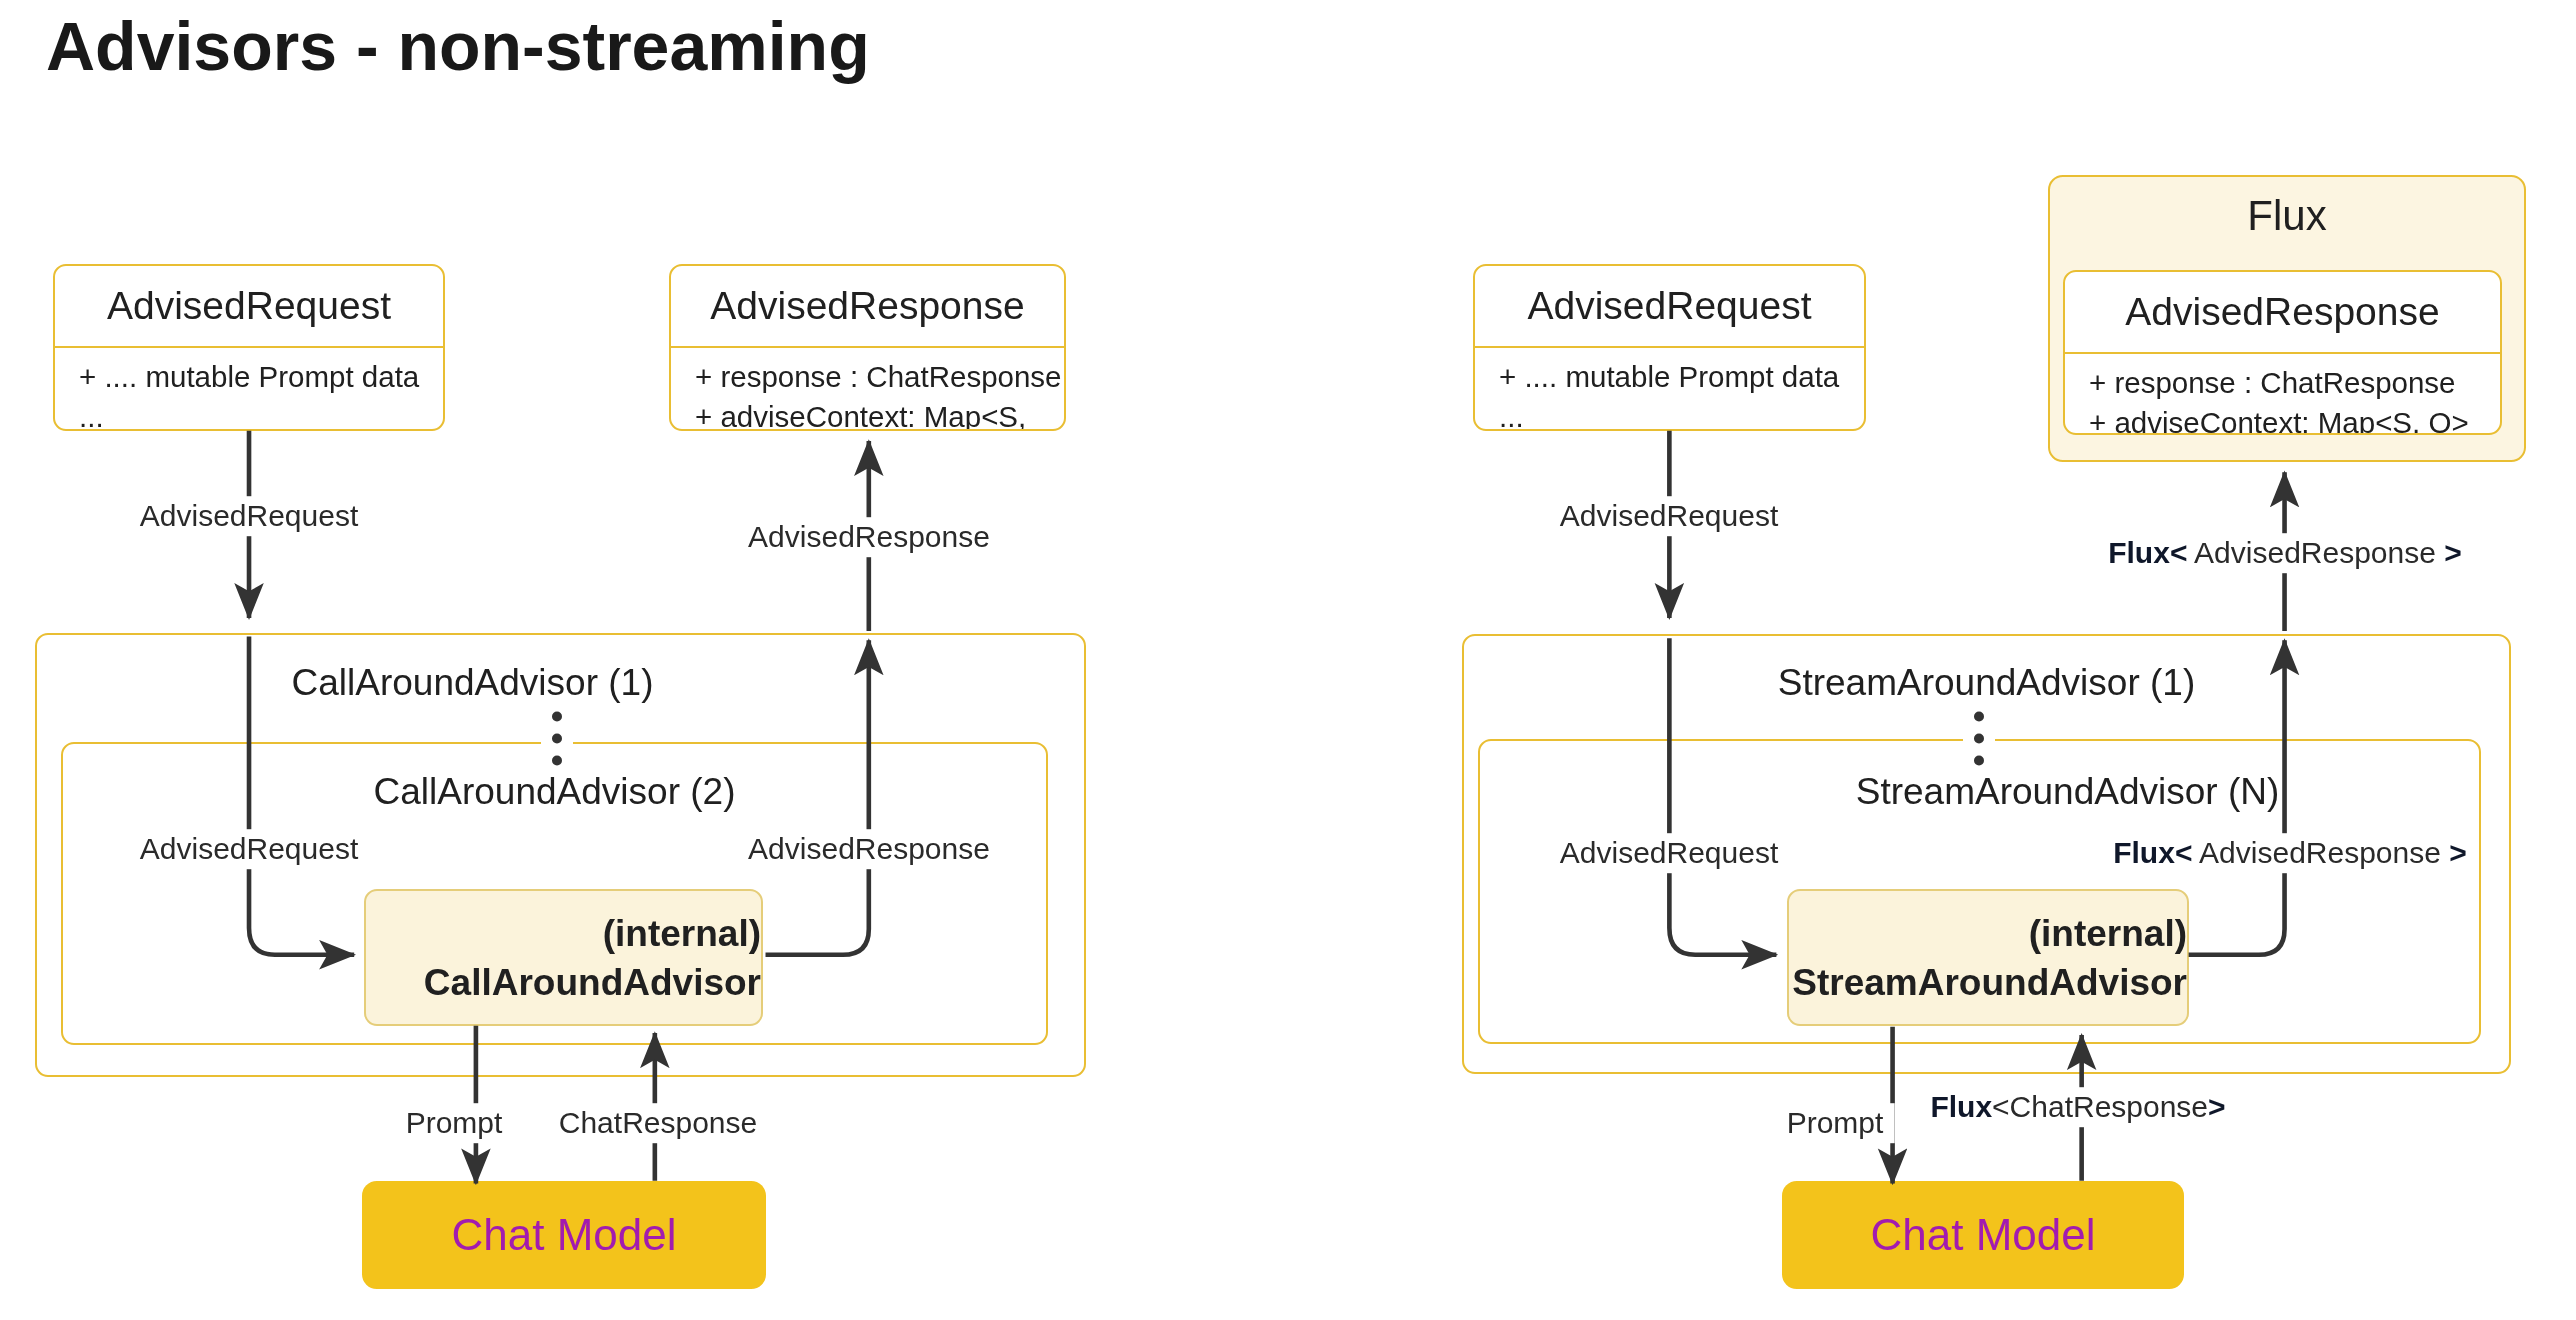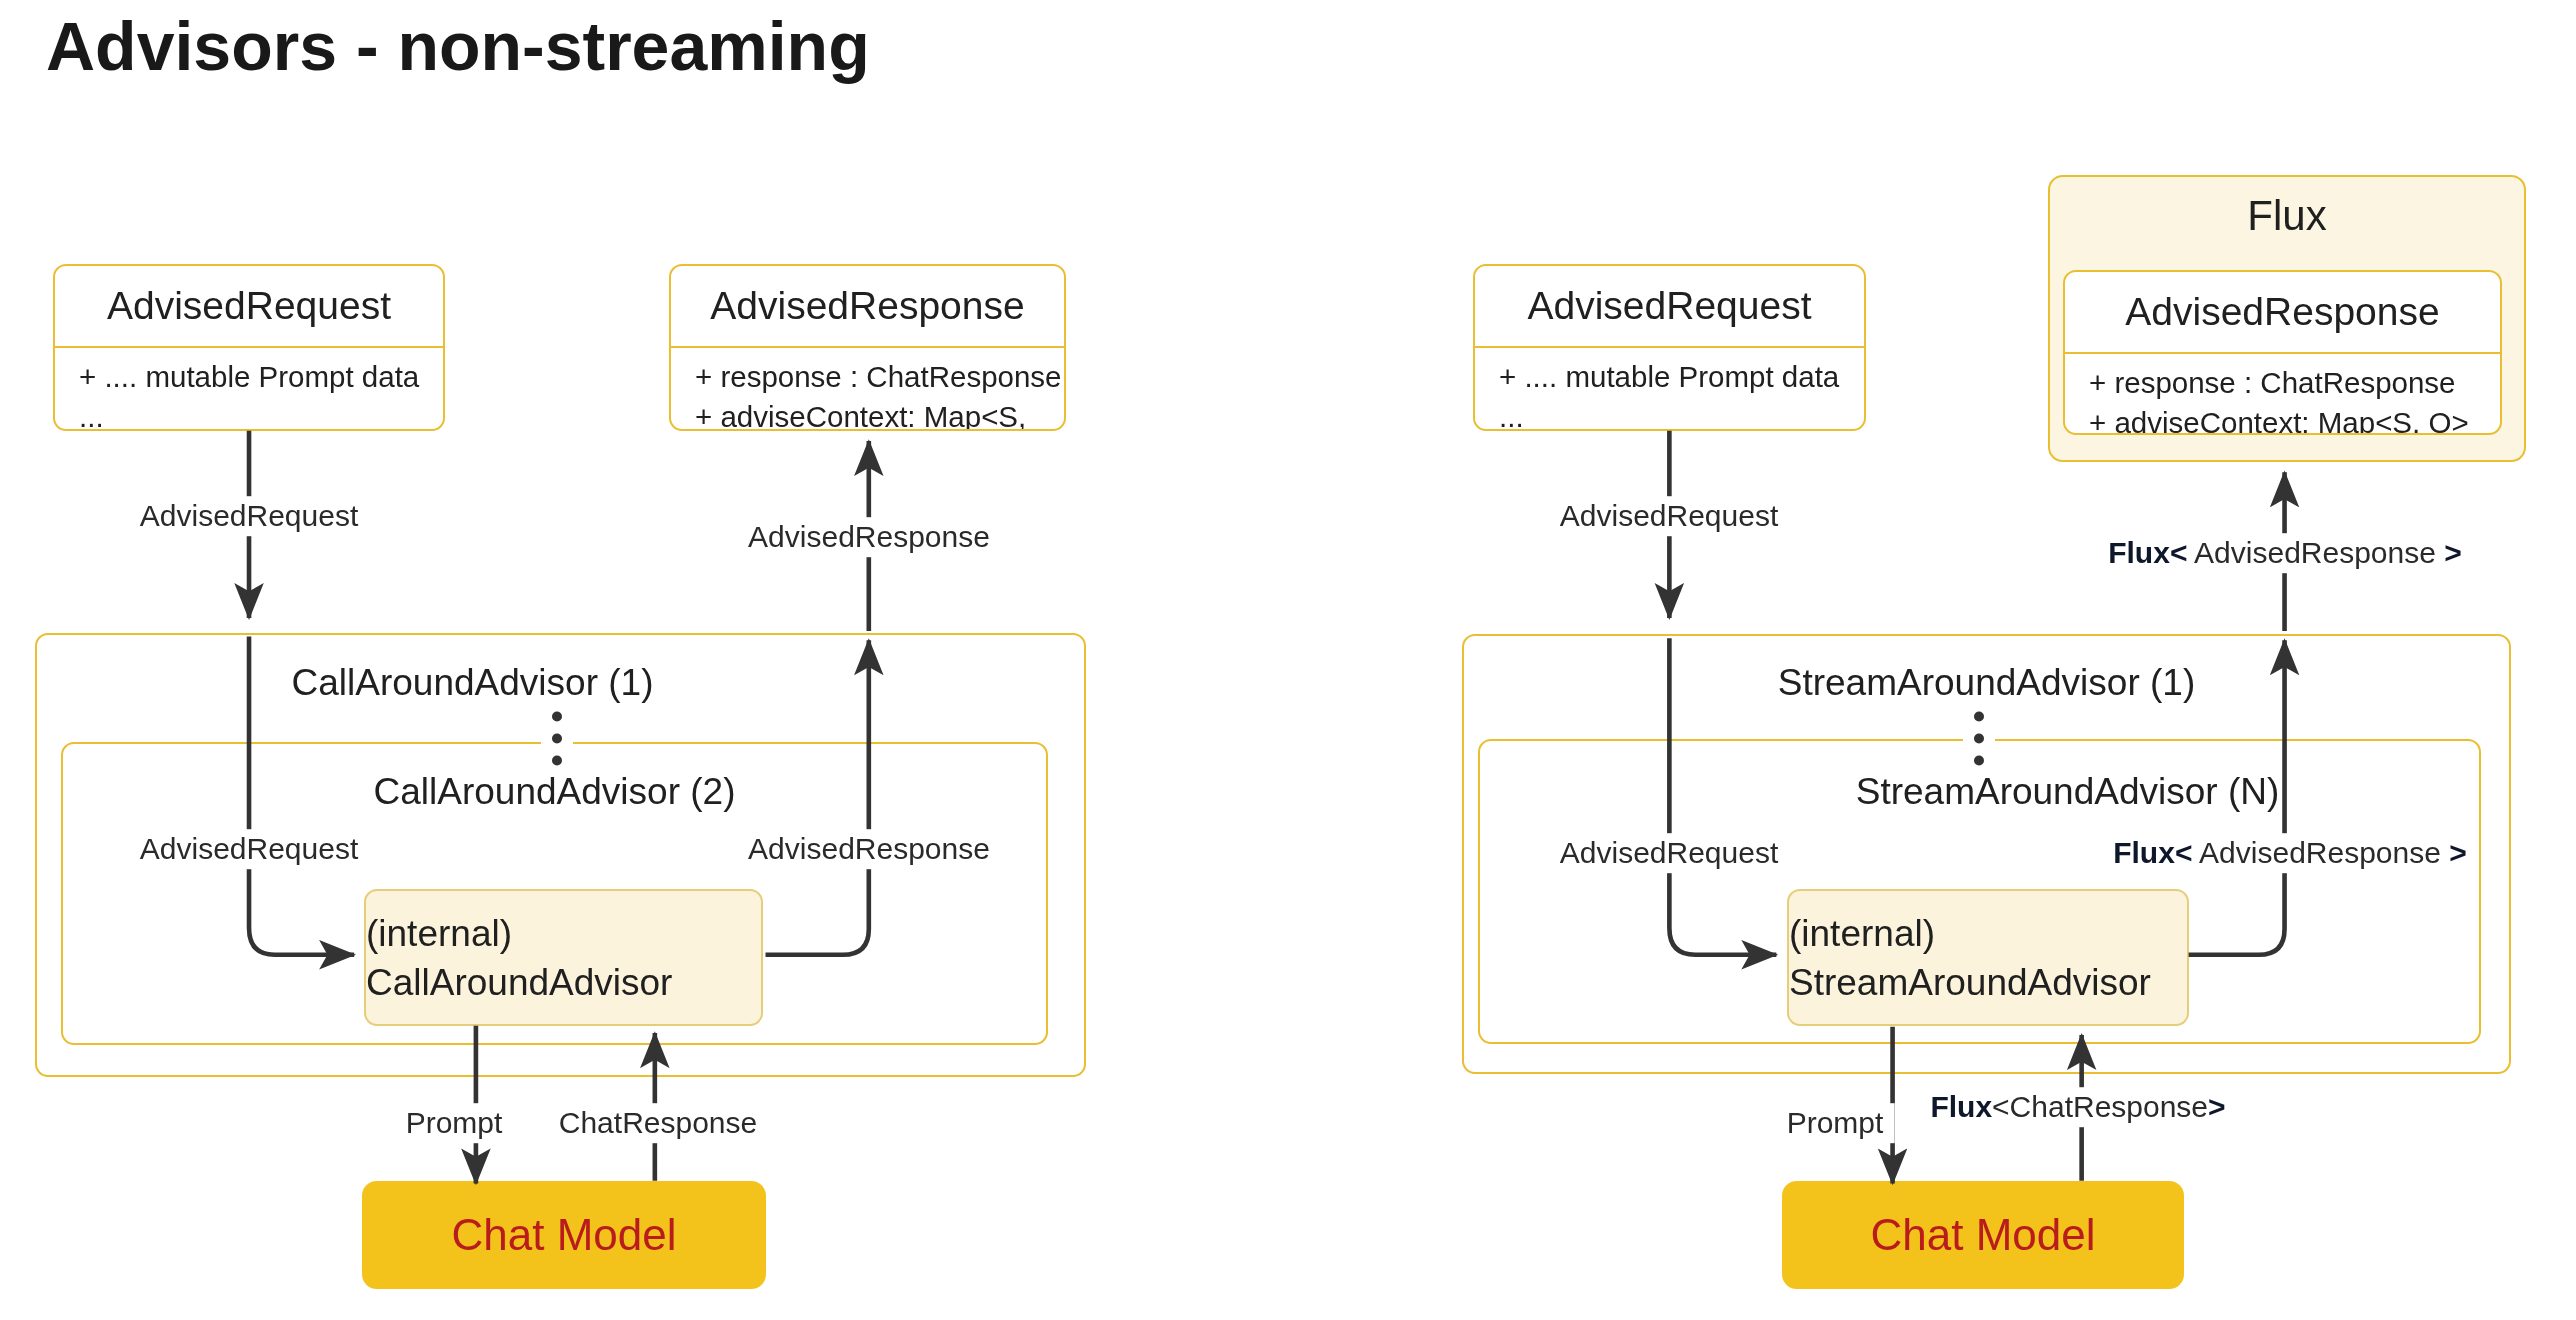--- a/index.html
+++ b/index.html
@@ -33,30 +33,30 @@
   .group-box{
     position:absolute;background:transparent;border:2.8px solid var(--border-gold);
     border-radius:13px;box-sizing:border-box;
   }
   .group-title{
     position:absolute;text-align:center;font-size:37px;white-space:nowrap;
   }
   .internal-box{
     position:absolute;background:var(--cream);border:2.8px solid var(--soft-gold);
     border-radius:13px;box-sizing:border-box;display:flex;flex-direction:column;
-    align-items:flex-start;justify-content:center;font-size:37px;line-height:49px;text-align:center;
+    align-items:flex-end;justify-content:center;font-size:37px;line-height:49px;text-align:center;font-weight:bold;
   }
   .flux-box{
     position:absolute;background:var(--flux-cream);border:2.8px solid var(--border-gold);
     border-radius:14.8px;box-sizing:border-box;
   }
   .flux-title{position:absolute;width:100%;text-align:center;top:14.8px;font-size:42px;}
   .chat-model{
     position:absolute;background:var(--chat-yellow);border-radius:14.8px;
-    display:flex;align-items:center;justify-content:center;font-size:44px;color:#b91c1c;
+    display:flex;align-items:center;justify-content:center;font-size:44px;color:#a21caf;
   }
   .edges-layer{position:absolute;inset:0;z-index:5;pointer-events:none;}
   .edge{stroke:var(--line);stroke-width:5;fill:none;}
   .edge-label{
     position:absolute;z-index:10;transform:translate(-50%,-50%);
     background:#ffffff;padding:2.8px 11px;font-size:30px;white-space:nowrap;color:#2a2a2a;
   }
   .edge-label b{font-weight:700;color:#0f172a;}
   .dots{
     position:absolute;z-index:10;transform:translate(-50%,-50%);

